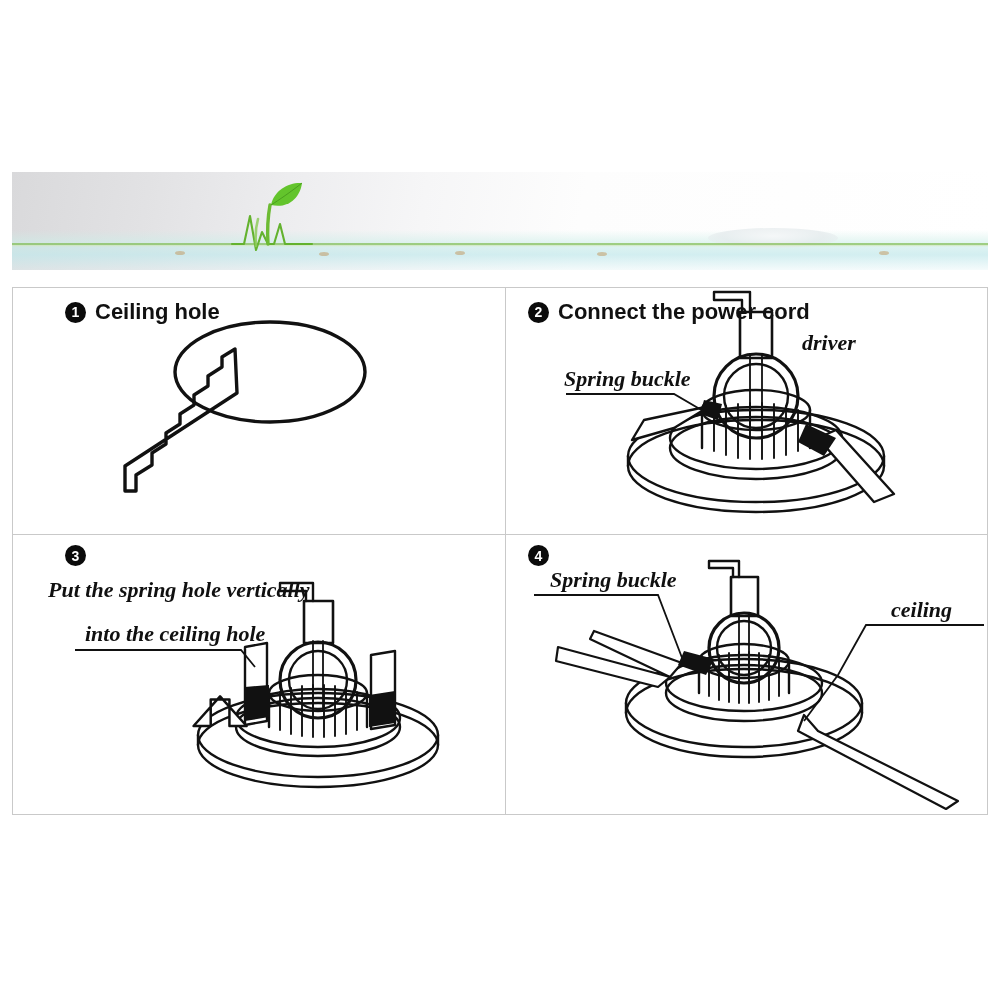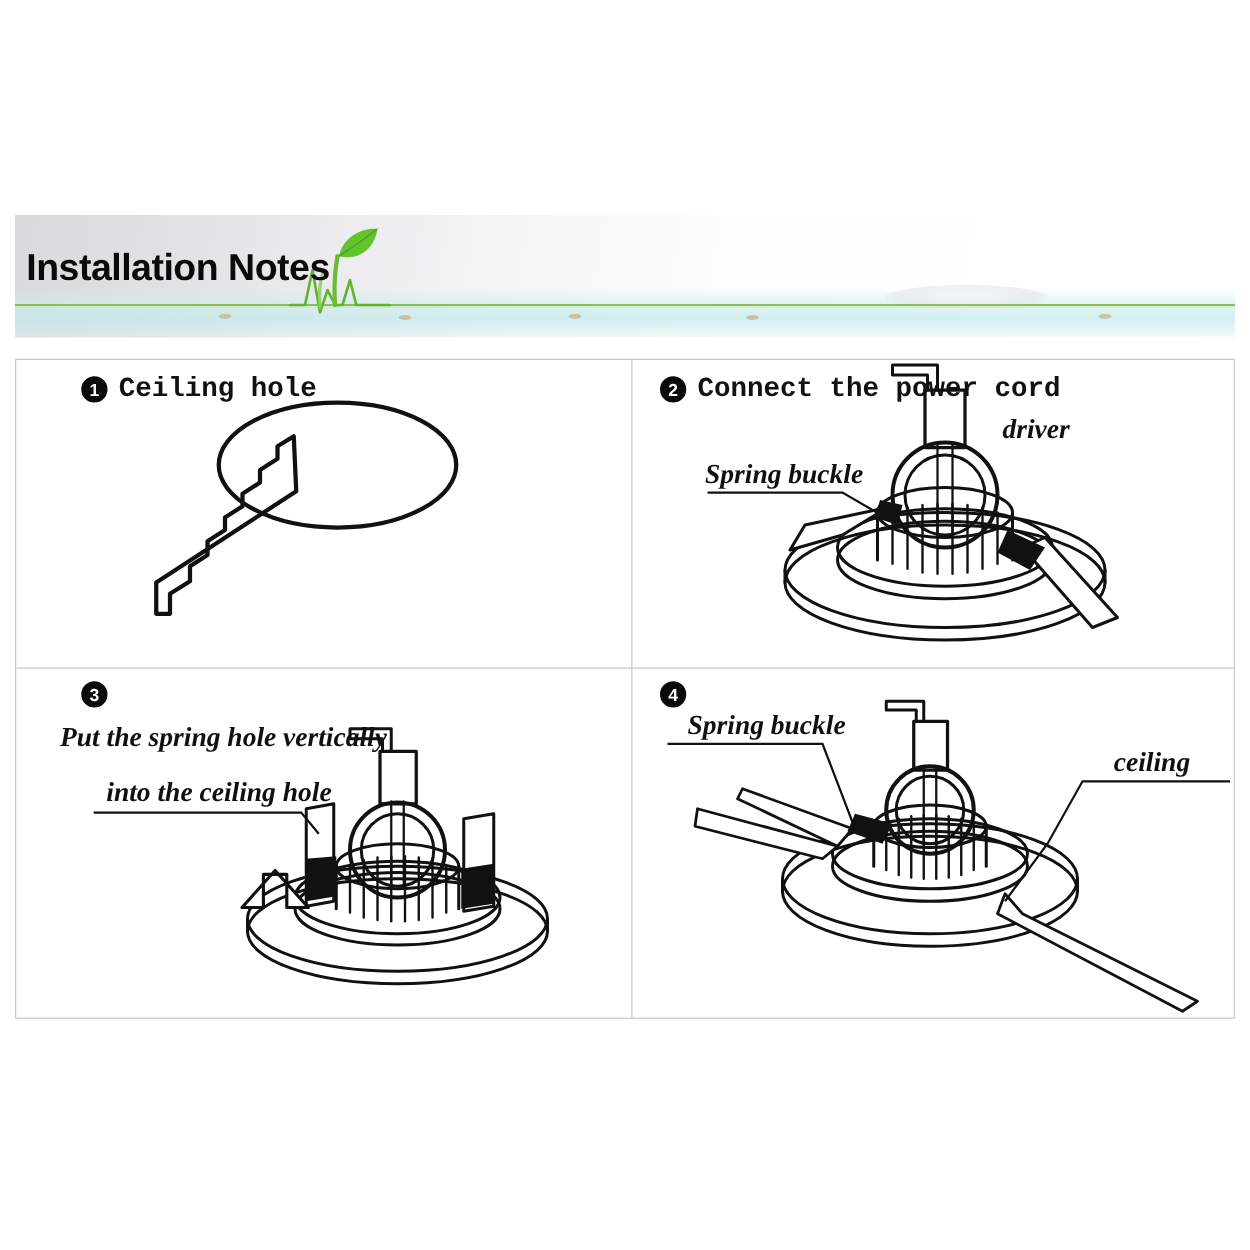--- a/index.html
+++ b/index.html
@@ -130,21 +130,21 @@
     font-size: 14px;
     font-weight: bold;
     font-family: "Liberation Sans", sans-serif;
     line-height: 1;
     flex: none;
   }
   .head-text {
     font-size: 22px;
     font-weight: bold;
     color: #111111;
-    font-family: Liberation Mono, monospace;
+    font-family: Liberation Sans, sans-serif;
   }
 
   .art {
     position: absolute;
     left: 0;
     top: 0;
     width: 100%;
     height: 100%;
   }
   .lbl {
@@ -176,21 +176,20 @@
 
     <g opacity="0.45" fill="#c08b4a">
       <ellipse cx="168" cy="81" rx="5" ry="2"></ellipse>
       <ellipse cx="312" cy="82" rx="5" ry="2"></ellipse>
       <ellipse cx="448" cy="81" rx="5" ry="2"></ellipse>
       <ellipse cx="590" cy="82" rx="5" ry="2"></ellipse>
       <ellipse cx="872" cy="81" rx="5" ry="2"></ellipse>
     </g>
   </svg>
 
-  <div class="banner-title">Installation Notes</div>
 </div>
 
 <div class="grid">
   <div class="vdivider"></div>
   <div class="hdivider"></div>
 
   <div class="panel panel-1">
     <div class="panel-head" style="left:52px; top:11px;">
       <span class="badge">1</span>
       <span class="head-text">Ceiling hole</span>

